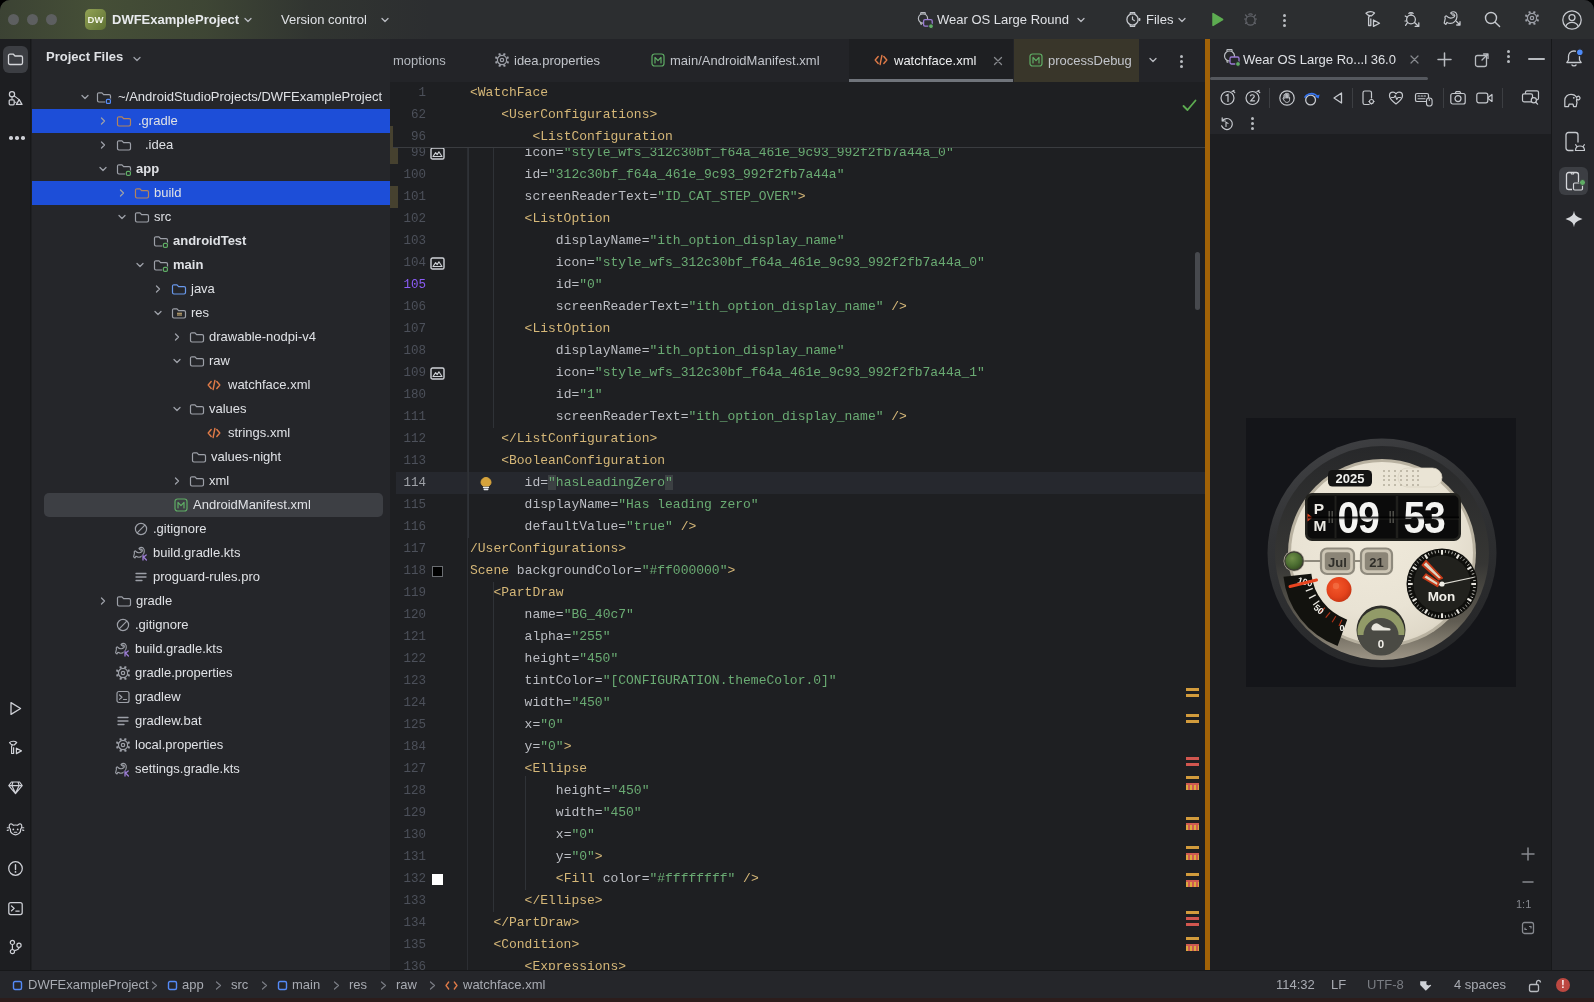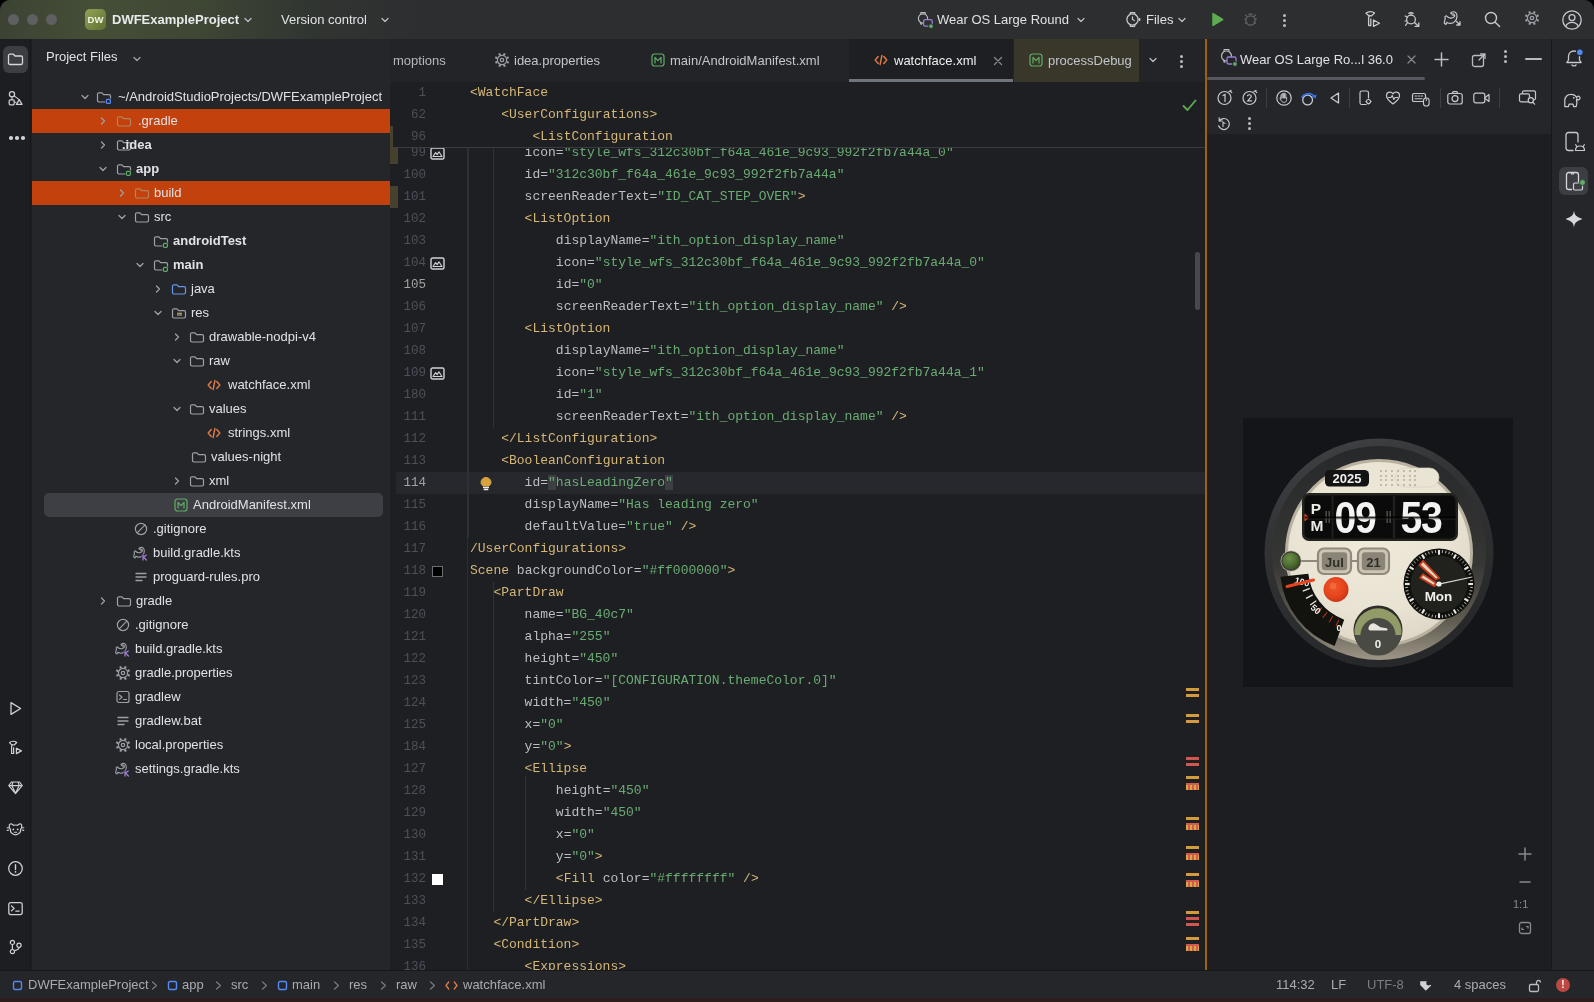--- a/index.html
+++ b/index.html
@@ -10,35 +10,35 @@
 #titlebar{position:absolute;left:0;top:0;width:1594px;height:39px;background:#2c2e30}
 #titlegrad{position:absolute;left:0;top:0;width:520px;height:39px;
  background:linear-gradient(90deg,rgba(96,114,60,.30) 0px,rgba(104,124,64,.42) 95px,rgba(100,120,62,.32) 205px,rgba(80,95,55,.14) 310px,rgba(44,46,48,0) 430px)}
 .ttext{position:absolute;top:12px;font-size:13px;color:#dfe1e5;white-space:nowrap}
 
 #lstripe{position:absolute;left:0;top:39px;width:31px;height:931px;background:#1d1e21;border-right:1px solid #17181a}
 
 #tree{position:absolute;left:32px;top:39px;width:358px;height:931px;background:#25262a;overflow:hidden}
 .trow{position:absolute;left:0;width:358px;height:24px}
 .trow .lbl{position:absolute;top:4px;font-size:13px;color:#dfe1e5;white-space:nowrap}
-.brown{background:#c2410c}
+.brown{background:#1d4ed8}
 .selrow{position:absolute;left:12px;width:339px;height:24px;background:#3d3f44;border-radius:5px}
 
 #editor{position:absolute;left:390px;top:39px;width:815px;height:931px;background:#1e1f22;overflow:hidden}
 #tabbar{position:absolute;left:0;top:0;width:815px;height:43px;background:#232428}
 .tab{position:absolute;top:0;height:43px}
 .tab .tx{position:absolute;top:14px;font-size:13px;color:#c2c5cb;white-space:nowrap}
 #code{position:absolute;left:0;top:43px;width:815px;height:888px}
 .cl{position:absolute;left:0;width:815px;height:22px;font-family:"Liberation Mono",monospace;font-size:13px;line-height:22px;white-space:pre}
 .cl .c{position:absolute;left:80px;top:0}
 .ln{position:absolute;width:36px;text-align:right;font-family:"Liberation Mono",monospace;font-size:12.5px;line-height:22px;color:#4c505a}
 .tg{color:#d5b778}.at{color:#bcbec4}.vl{color:#6aab73}
 #sticky{position:absolute;left:0;top:43px;width:815px;height:66px;background:#1e1f22;border-bottom:1px solid #3a3c40}
 
-#rpanel{position:absolute;left:1205px;top:39px;width:346px;height:931px;background:#25262a;border-left:2px solid #a16207}
+#rpanel{position:absolute;left:1205px;top:39px;width:346px;height:931px;background:#25262a;border-left:5px solid #a16207}
 #rcontent{position:absolute;left:0px;top:95px;width:346px;height:836px;background:#1d1e21}
 
 #rstripe{position:absolute;left:1551px;top:39px;width:43px;height:931px;background:#25262a;border-left:1px solid #17181a}
 
 #status{position:absolute;left:0;top:970px;width:1594px;height:28px;background:#25262a;border-top:1px solid #17181a;font-size:13px;color:#a8abb2}
 #bottomstrip{position:absolute;left:0;top:998px;width:1594px;height:4px;background:#2c1d1c}
 .sbit{position:absolute;top:6px;white-space:nowrap}
 .ic{position:absolute}
 .divline{position:absolute;width:1px;background:#3c3e42}
 </style></head><body>
@@ -164,21 +164,21 @@
         <path d="M4.5 6 L7.2 8.4 L4.5 10.8 M8.8 11 H12.2" stroke="#ced0d6" stroke-width="1.25" stroke-linecap="round" stroke-linejoin="round"></path>
       </svg>
 <svg class="ic" style="left:7px;top:899px" width="17" height="18" viewBox="0 0 17 18" fill="none">
         <circle cx="5.4" cy="4.4" r="2.1" stroke="#ced0d6" stroke-width="1.2"></circle>
         <circle cx="5.4" cy="13.6" r="2.1" stroke="#ced0d6" stroke-width="1.2"></circle>
         <circle cx="12" cy="7.2" r="2.1" stroke="#ced0d6" stroke-width="1.2"></circle>
         <path d="M5.4 6.5 V11.5 M12 9.3 C12 11.5 10 12.2 7.6 12.6" stroke="#ced0d6" stroke-width="1.2"></path>
       </svg>
 </div>
 <div id="tree">
-<div class="abs" style="left:14px;top:10px;font-size:13px;font-weight:normal;color:#dfe1e5">Project Files</div>
+<div class="abs" style="left:14px;top:10px;font-size:13px;font-weight:bold;color:#dfe1e5">Project Files</div>
 <svg class="ic" style="left:100px;top:15px" width="10" height="10" viewBox="0 0 10 10" fill="none">
         <path d="M2 3.5 L5 6.5 L8 3.5" stroke="#9da0a8" stroke-width="1.3" stroke-linecap="round" stroke-linejoin="round"></path>
       </svg>
 <div class="trow " style="top:46px">
         <svg class="ic" style="left:48px;top:7px" width="10" height="10" viewBox="0 0 10 10" fill="none">
           <path d="M2 3.5 L5 6.5 L8 3.5" stroke="#9da0a8" stroke-width="1.3" stroke-linecap="round" stroke-linejoin="round"></path>
         </svg>
         <svg class="ic" style="left:64px;top:4px" width="16" height="16" viewBox="0 0 16 16" fill="none">
           <path d="M1.5 5.2 C1.5 4.4 2.1 3.8 2.9 3.8 L6 3.8 L7.6 5.6 L13.1 5.6 C13.9 5.6 14.5 6.2 14.5 7 L14.5 11.6 C14.5 12.4 13.9 13 13.1 13 L2.9 13 C2.1 13 1.5 12.4 1.5 11.6 Z" stroke="#9da0a8" stroke-width="1.2" stroke-linejoin="round"></path>
           <rect x="9.2" y="9.2" width="6.4" height="6.4" rx="2" fill="#25262a"></rect>
@@ -195,21 +195,21 @@
         </svg>
         <div class="lbl" style="left:106px;font-weight:normal;color:#dfe1e5">.gradle</div>
       </div>
 <div class="trow " style="top:94px">
         <svg class="ic" style="left:66px;top:7px" width="10" height="10" viewBox="0 0 10 10" fill="none">
           <path d="M3.5 2 L6.5 5 L3.5 8" stroke="#9da0a8" stroke-width="1.3" stroke-linecap="round" stroke-linejoin="round"></path>
         </svg>
         <svg class="ic" style="left:84px;top:4px" width="16" height="16" viewBox="0 0 16 16" fill="none">
           <path d="M1.5 5.2 C1.5 4.4 2.1 3.8 2.9 3.8 L6 3.8 L7.6 5.6 L13.1 5.6 C13.9 5.6 14.5 6.2 14.5 7 L14.5 11.6 C14.5 12.4 13.9 13 13.1 13 L2.9 13 C2.1 13 1.5 12.4 1.5 11.6 Z" stroke="#9da0a8" stroke-width="1.2" stroke-linejoin="round"></path>
         </svg>
-        <div class="lbl" style="left:90px;font-weight:bold;color:#dfe1e5">.idea</div>
+        <div class="lbl" style="left:113px;font-weight:normal;color:#dfe1e5">.idea</div>
       </div>
 <div class="trow " style="top:118px">
         <svg class="ic" style="left:66px;top:7px" width="10" height="10" viewBox="0 0 10 10" fill="none">
           <path d="M2 3.5 L5 6.5 L8 3.5" stroke="#9da0a8" stroke-width="1.3" stroke-linecap="round" stroke-linejoin="round"></path>
         </svg>
         <svg class="ic" style="left:84px;top:4px" width="16" height="16" viewBox="0 0 16 16" fill="none">
           <path d="M1.5 5.2 C1.5 4.4 2.1 3.8 2.9 3.8 L6 3.8 L7.6 5.6 L13.1 5.6 C13.9 5.6 14.5 6.2 14.5 7 L14.5 11.6 C14.5 12.4 13.9 13 13.1 13 L2.9 13 C2.1 13 1.5 12.4 1.5 11.6 Z" stroke="#9da0a8" stroke-width="1.2" stroke-linejoin="round"></path>
           <rect x="9.2" y="9.2" width="6.4" height="6.4" rx="2" fill="#25262a"></rect>
           <rect x="10.4" y="10.4" width="4" height="4" rx="1.2" stroke="#5fad65" stroke-width="1.2"></rect>
         </svg>
@@ -498,21 +498,21 @@
 <div class="ln" style="left:0;top:82px;color:#4c505a">100</div>
 <div class="cl" style="top:82px"><span class="c">       <span class="at">id=</span><span class="vl">"312c30bf_f64a_461e_9c93_992f2fb7a44a"</span></span></div>
 <div class="ln" style="left:0;top:104px;color:#4c505a">101</div>
 <div class="cl" style="top:104px"><span class="c">       <span class="at">screenReaderText=</span><span class="vl">"ID_CAT_STEP_OVER"</span><span class="tg">&gt;</span></span></div>
 <div class="ln" style="left:0;top:126px;color:#4c505a">102</div>
 <div class="cl" style="top:126px"><span class="c">       <span class="tg">&lt;ListOption</span></span></div>
 <div class="ln" style="left:0;top:148px;color:#4c505a">103</div>
 <div class="cl" style="top:148px"><span class="c">           <span class="at">displayName=</span><span class="vl">"ith_option_display_name"</span></span></div>
 <div class="ln" style="left:0;top:170px;color:#4c505a">104</div>
 <div class="cl" style="top:170px"><span class="c">           <span class="at">icon=</span><span class="vl">"style_wfs_312c30bf_f64a_461e_9c93_992f2fb7a44a_0"</span></span></div>
-<div class="ln" style="left:0;top:192px;color:#a3a3a3">105</div>
+<div class="ln" style="left:0;top:192px;color:#8b5cf6">105</div>
 <div class="cl" style="top:192px"><span class="c">           <span class="at">id=</span><span class="vl">"0"</span></span></div>
 <div class="ln" style="left:0;top:214px;color:#4c505a">106</div>
 <div class="cl" style="top:214px"><span class="c">           <span class="at">screenReaderText=</span><span class="vl">"ith_option_display_name"</span><span class="tg"> /&gt;</span></span></div>
 <div class="ln" style="left:0;top:236px;color:#4c505a">107</div>
 <div class="cl" style="top:236px"><span class="c">       <span class="tg">&lt;ListOption</span></span></div>
 <div class="ln" style="left:0;top:258px;color:#4c505a">108</div>
 <div class="cl" style="top:258px"><span class="c">           <span class="at">displayName=</span><span class="vl">"ith_option_display_name"</span></span></div>
 <div class="ln" style="left:0;top:280px;color:#4c505a">109</div>
 <div class="cl" style="top:280px"><span class="c">           <span class="at">icon=</span><span class="vl">"style_wfs_312c30bf_f64a_461e_9c93_992f2fb7a44a_1"</span></span></div>
 <div class="ln" style="left:0;top:302px;color:#4c505a">180</div>

